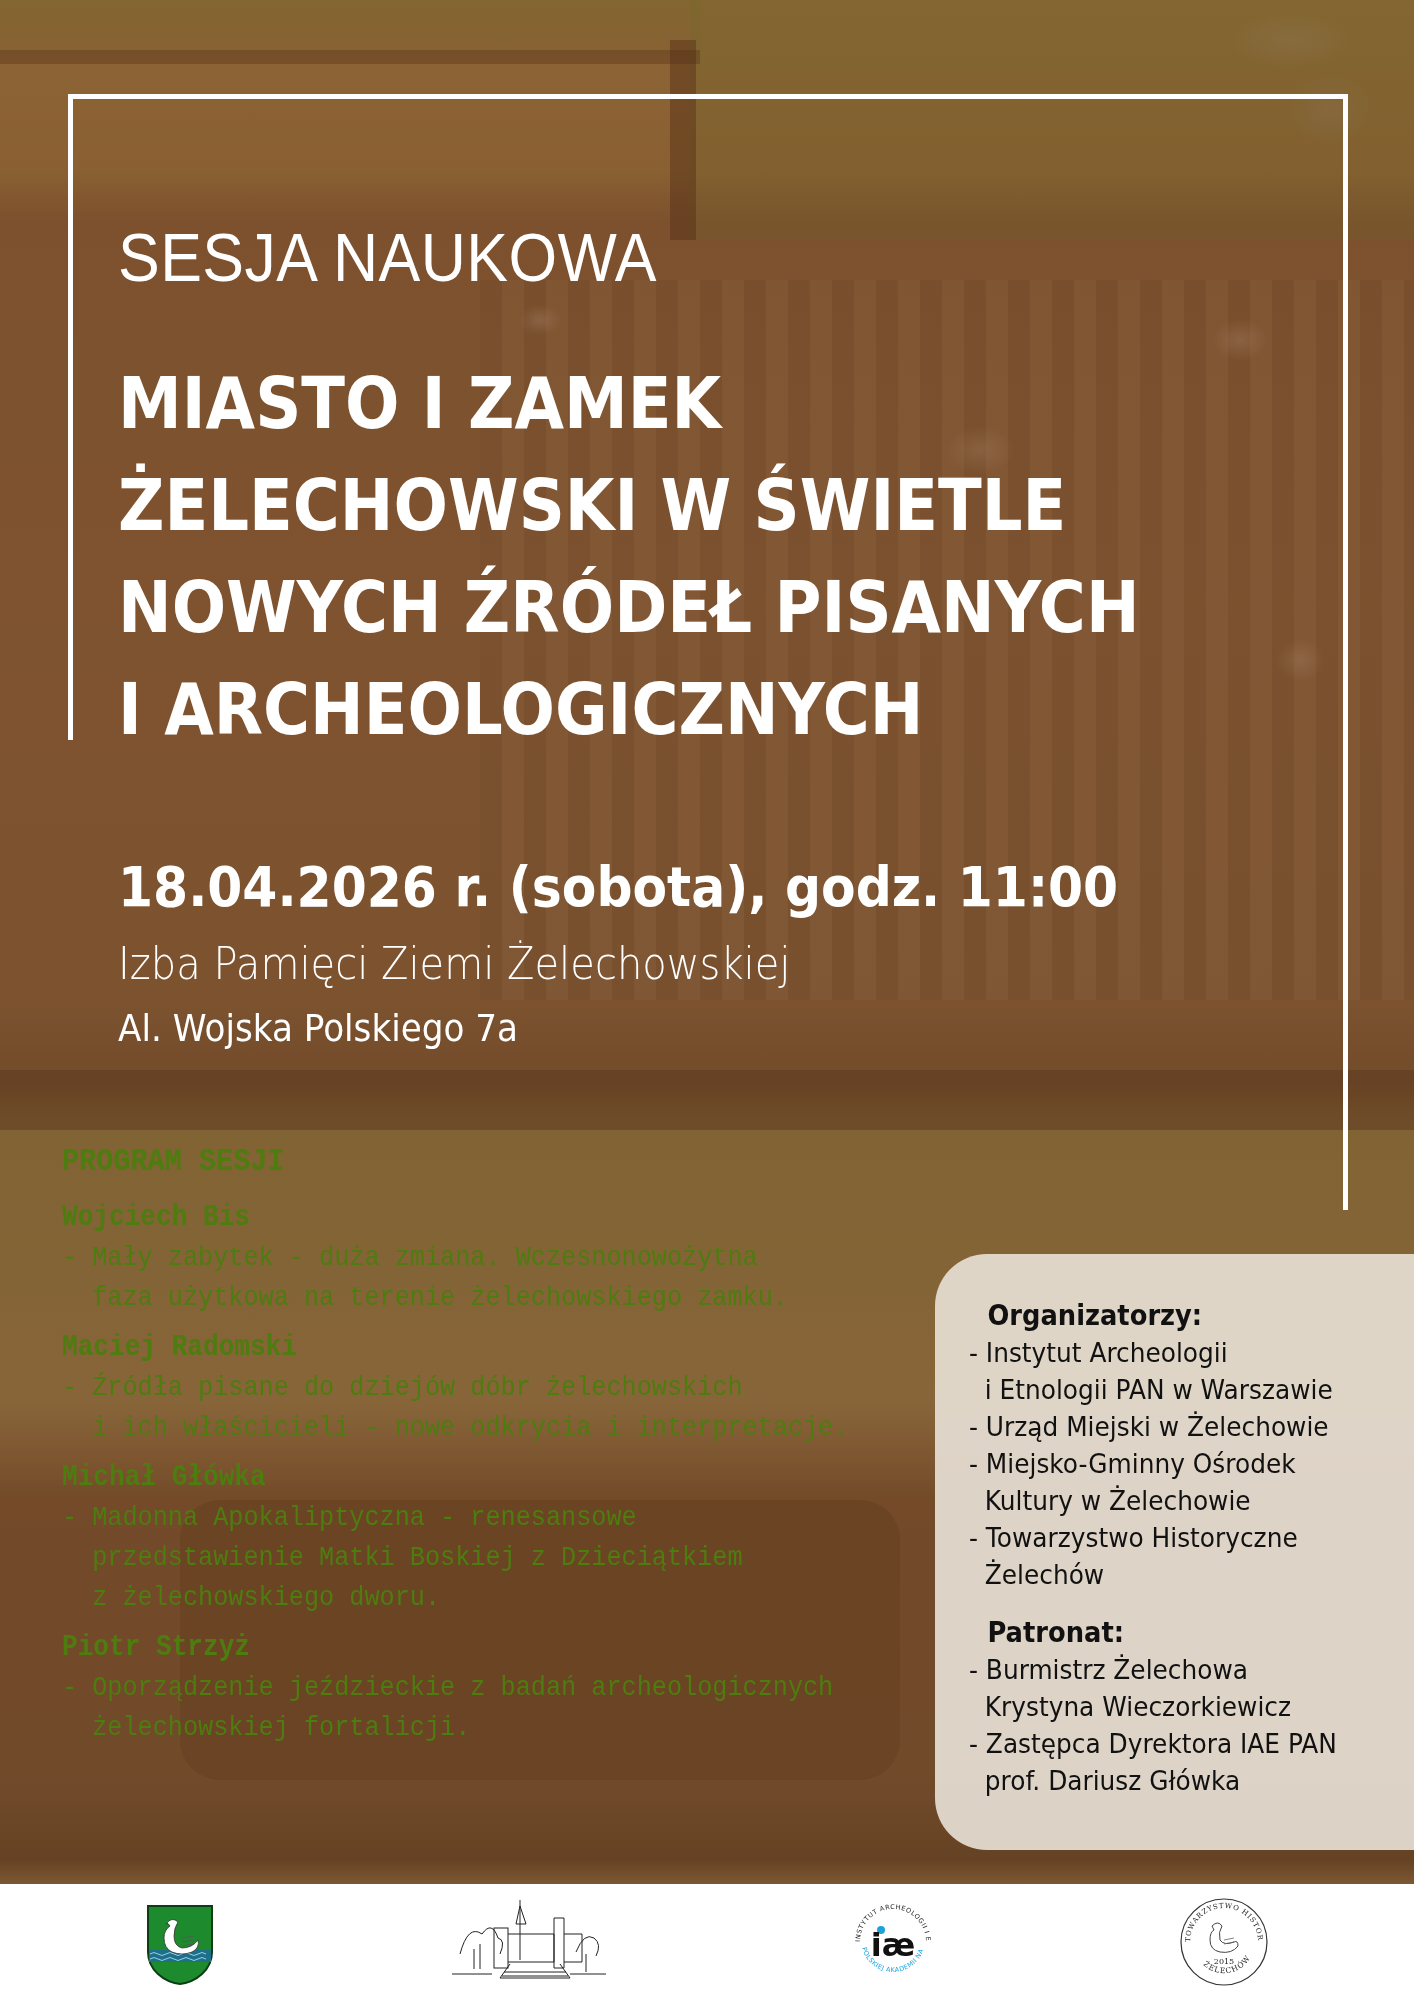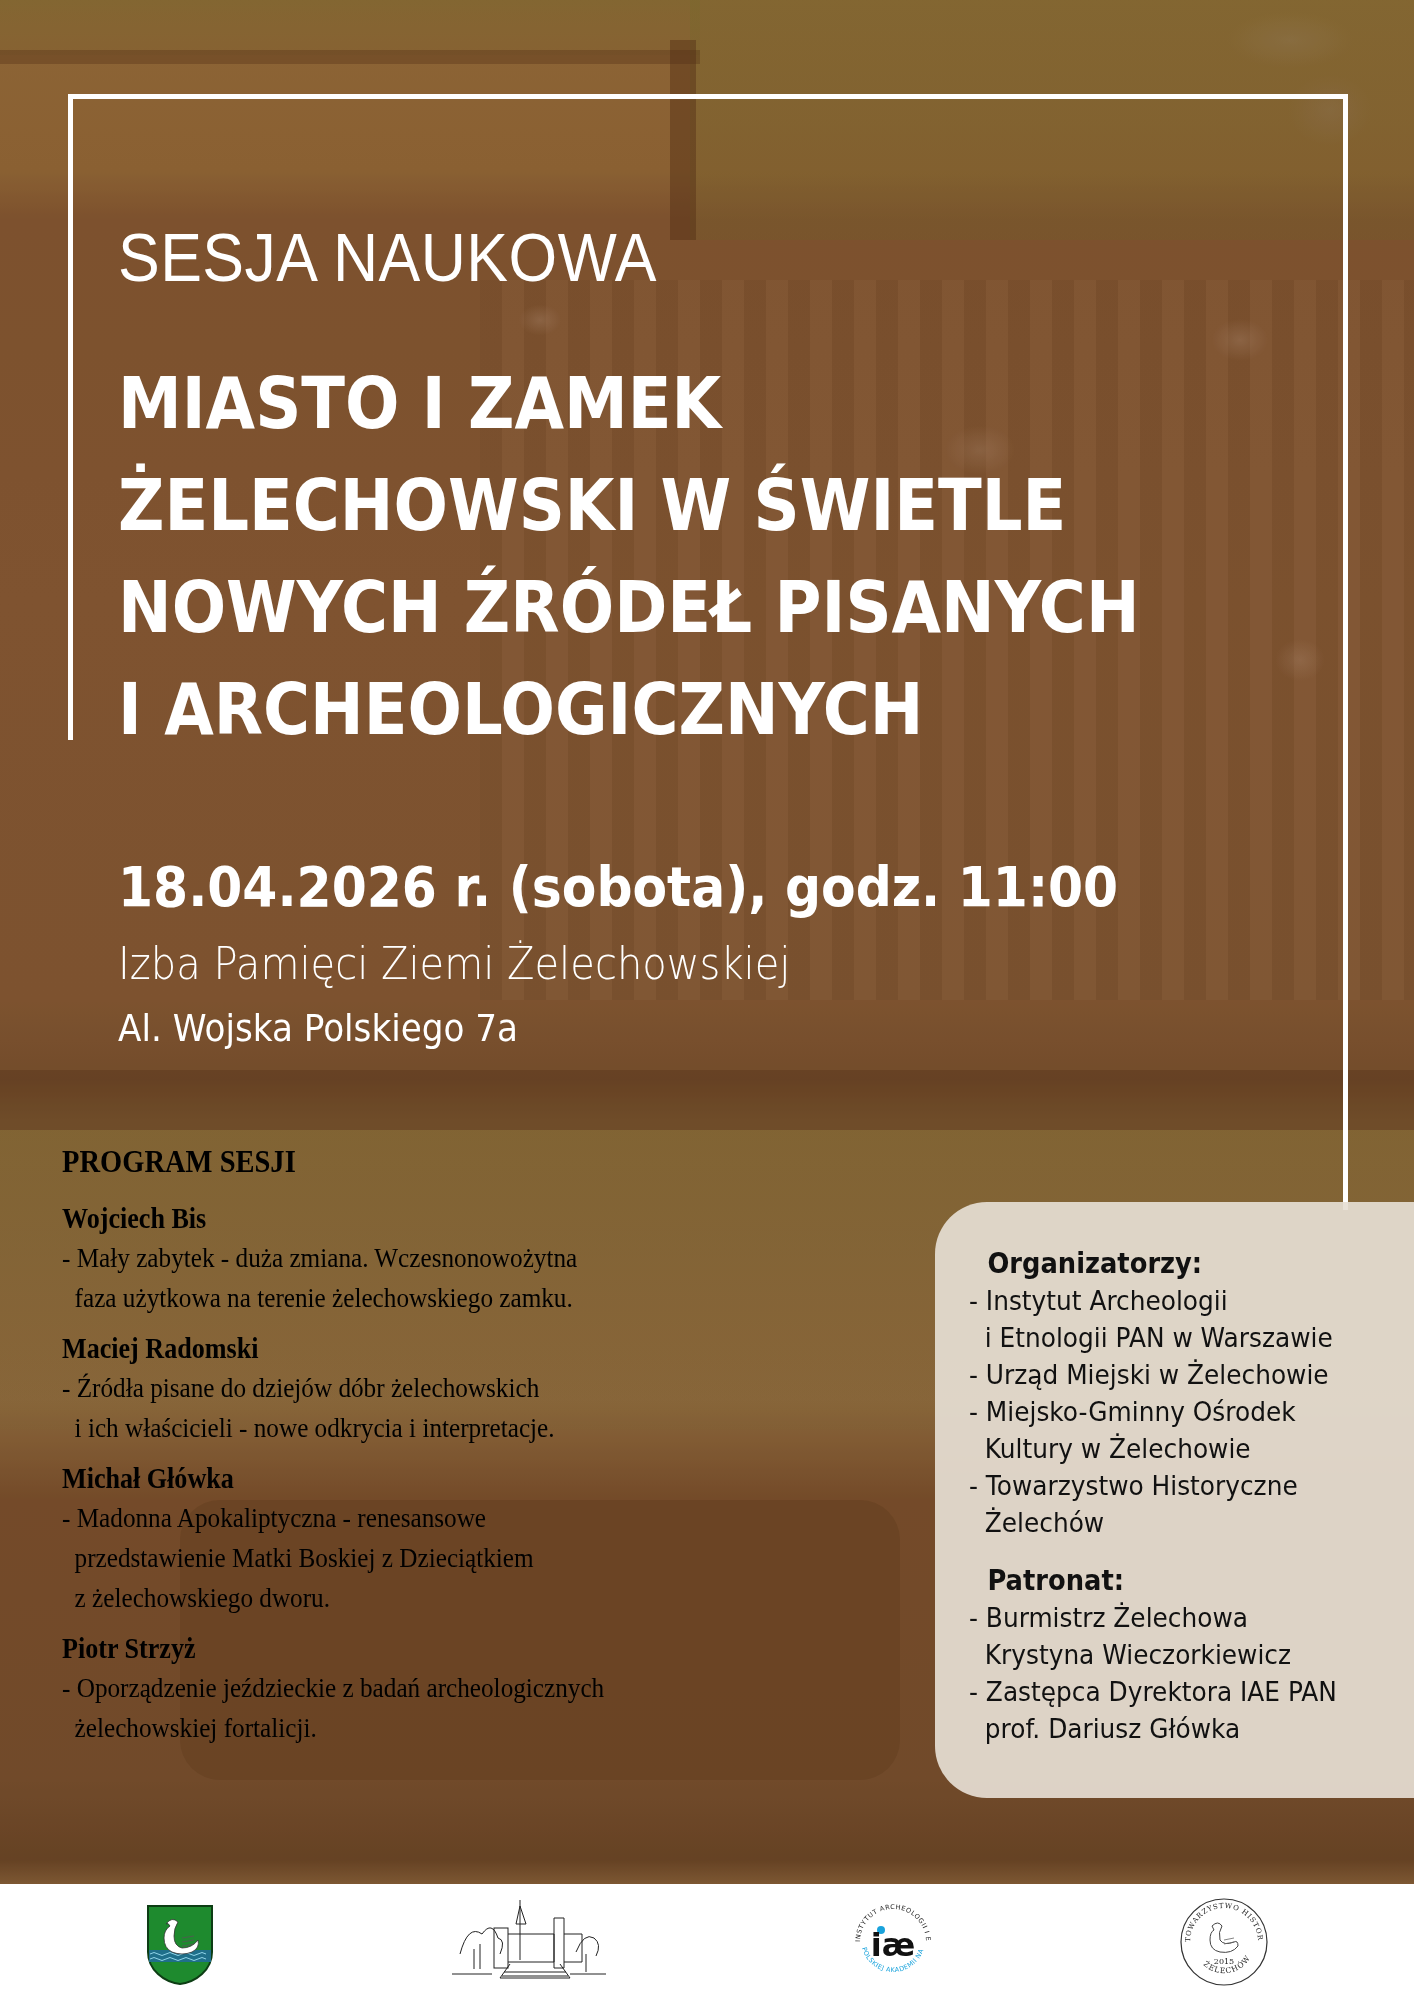--- a/index.html
+++ b/index.html
@@ -47,29 +47,29 @@
   .title div { white-space: nowrap; }
 
   .date { position: absolute; left: 118px; top: 854px; color: #ffffff; font-family: "DejaVu Sans", sans-serif; font-weight: bold;
     font-size: 56px; white-space: nowrap; transform: scaleX(0.9); transform-origin: left top; }
   .venue { position: absolute; left: 118px; top: 938px; color: #ffffff; font-family: "DejaVu Sans", sans-serif; font-weight: 300;
     font-size: 44px; white-space: nowrap; transform: scaleX(0.91); transform-origin: left top; }
   .address { position: absolute; left: 118px; top: 1006px; color: #ffffff; font-family: "DejaVu Sans", sans-serif;
     font-size: 38px; white-space: nowrap; transform: scaleX(0.9); transform-origin: left top; }
 
   
-  .program { position: absolute; left: 62px; top: 1140px; width: 860px; color: #000000; font-family: Liberation Serif, serif; }
+  .program { position: absolute; left: 62px; top: 1140px; width: 860px; color: #4d7c0f; font-family: Liberation Mono, monospace; }
   .program .heading { font-weight: bold; font-size: 31px; line-height: 44px; margin-bottom: 14px; white-space: nowrap;
     transform: scaleX(0.92); transform-origin: left top; }
   .program .talk { margin-bottom: 10px; transform: scaleX(0.9); transform-origin: left top; }
   .program .speaker { font-weight: bold; font-size: 29px; line-height: 40px; white-space: nowrap; }
   .program .desc { font-size: 28px; line-height: 40px; white-space: pre; }
 
   
-  .panel { position: absolute; left: 935px; top: 1202px; width: 479px; height: 596px;
+  .panel { position: absolute; left: 935px; top: 1254px; width: 479px; height: 596px;
     background: rgba(230,222,212,0.92); border-radius: 52px 0 0 52px; }
   .panel-inner { position: absolute; left: 34px; top: 44px; color: #111111; font-family: "DejaVu Sans", sans-serif;
     transform: scaleX(0.92); transform-origin: left top; }
   .panel h3 { font-weight: bold; font-size: 28px; line-height: 36px; padding-left: 20px; white-space: nowrap; }
   .panel .item { font-size: 27px; line-height: 37px; white-space: pre; }
   .panel .group + .group { margin-top: 22px; }
 
   
   .logos { position: absolute; left: 0; top: 1884px; width: 1414px; height: 116px; background: #ffffff; }
   .logo { position: absolute; top: 20px; }

